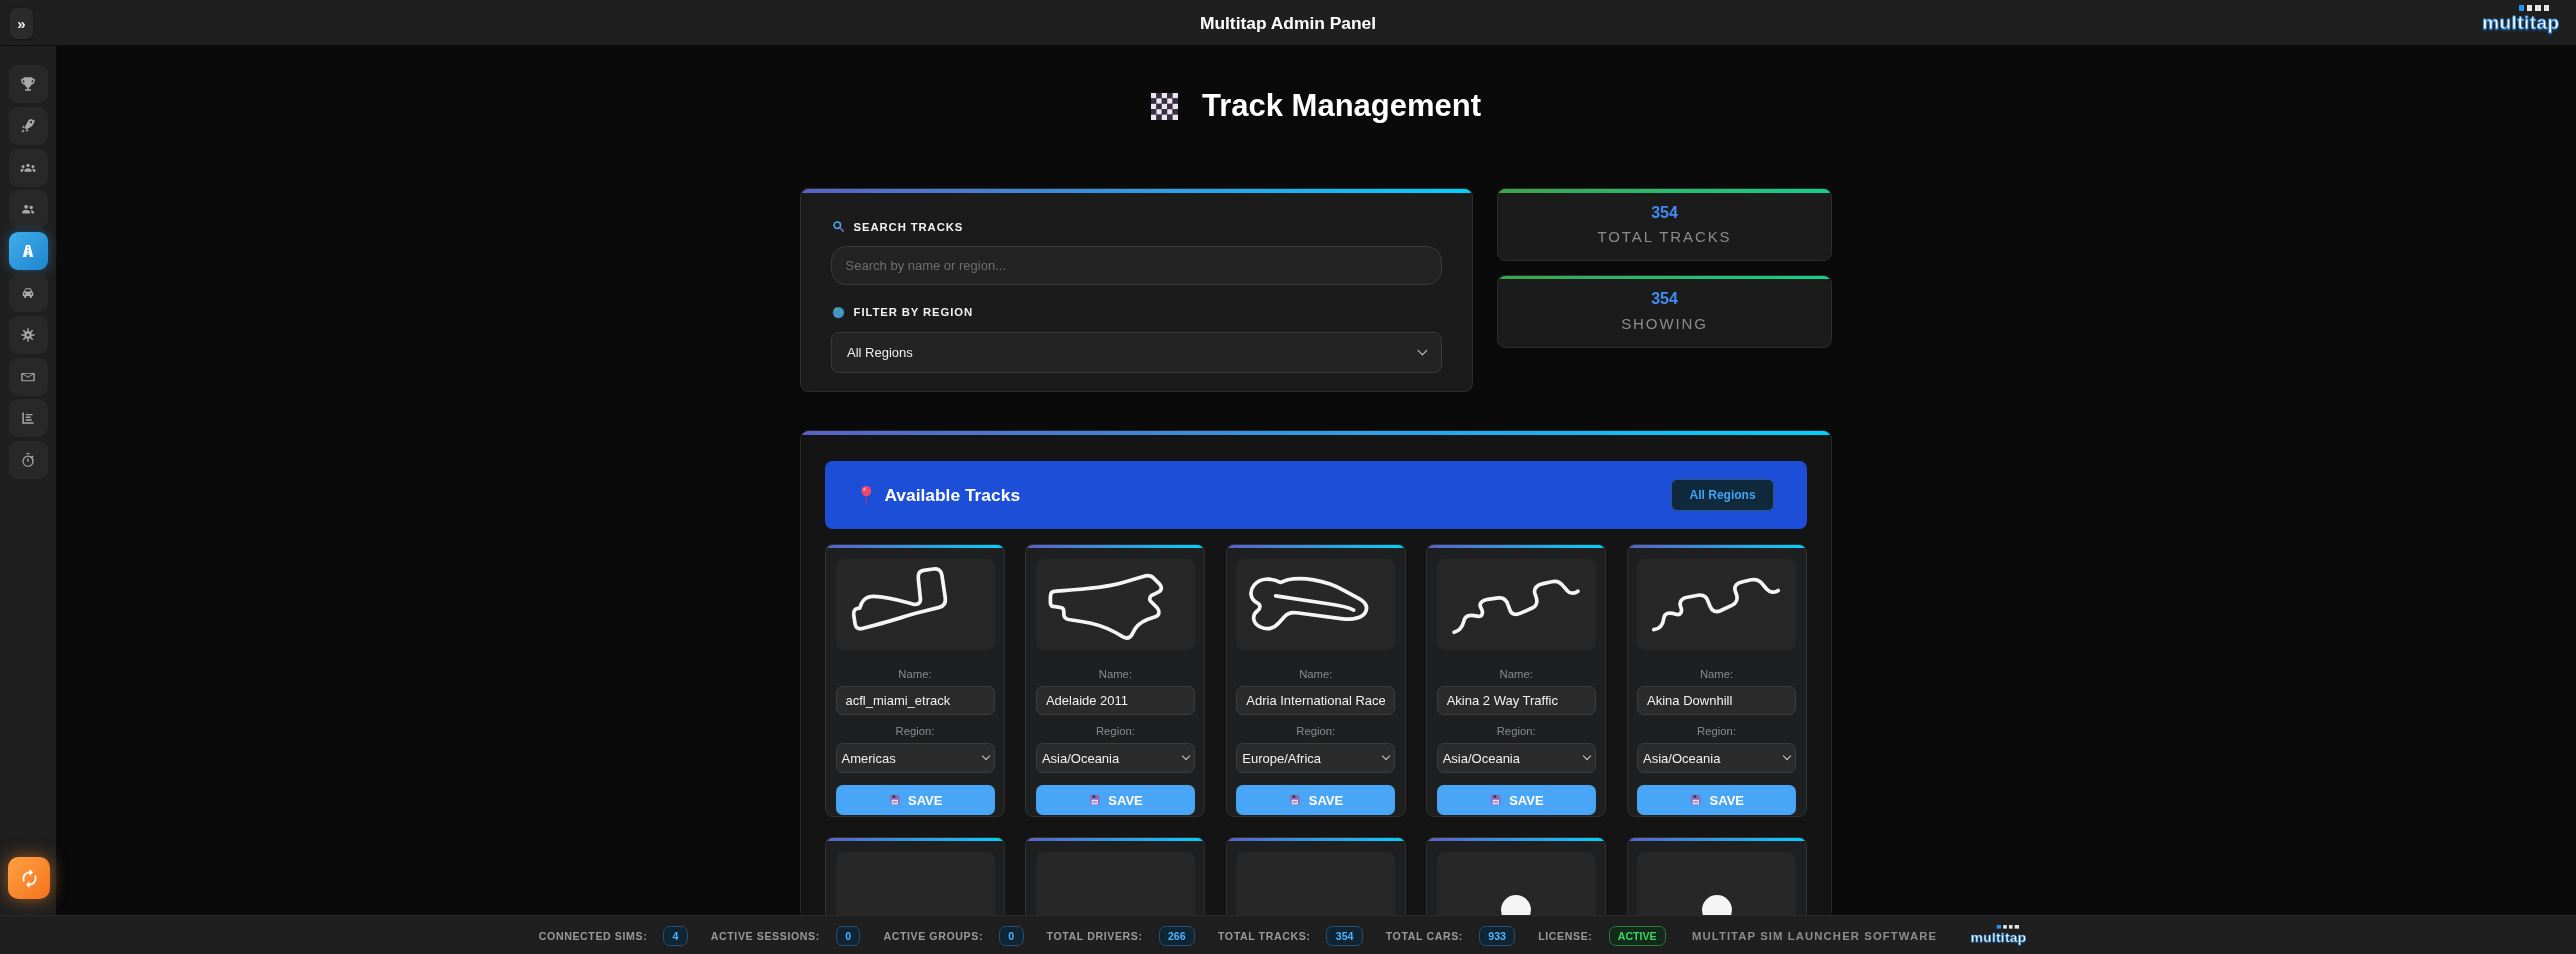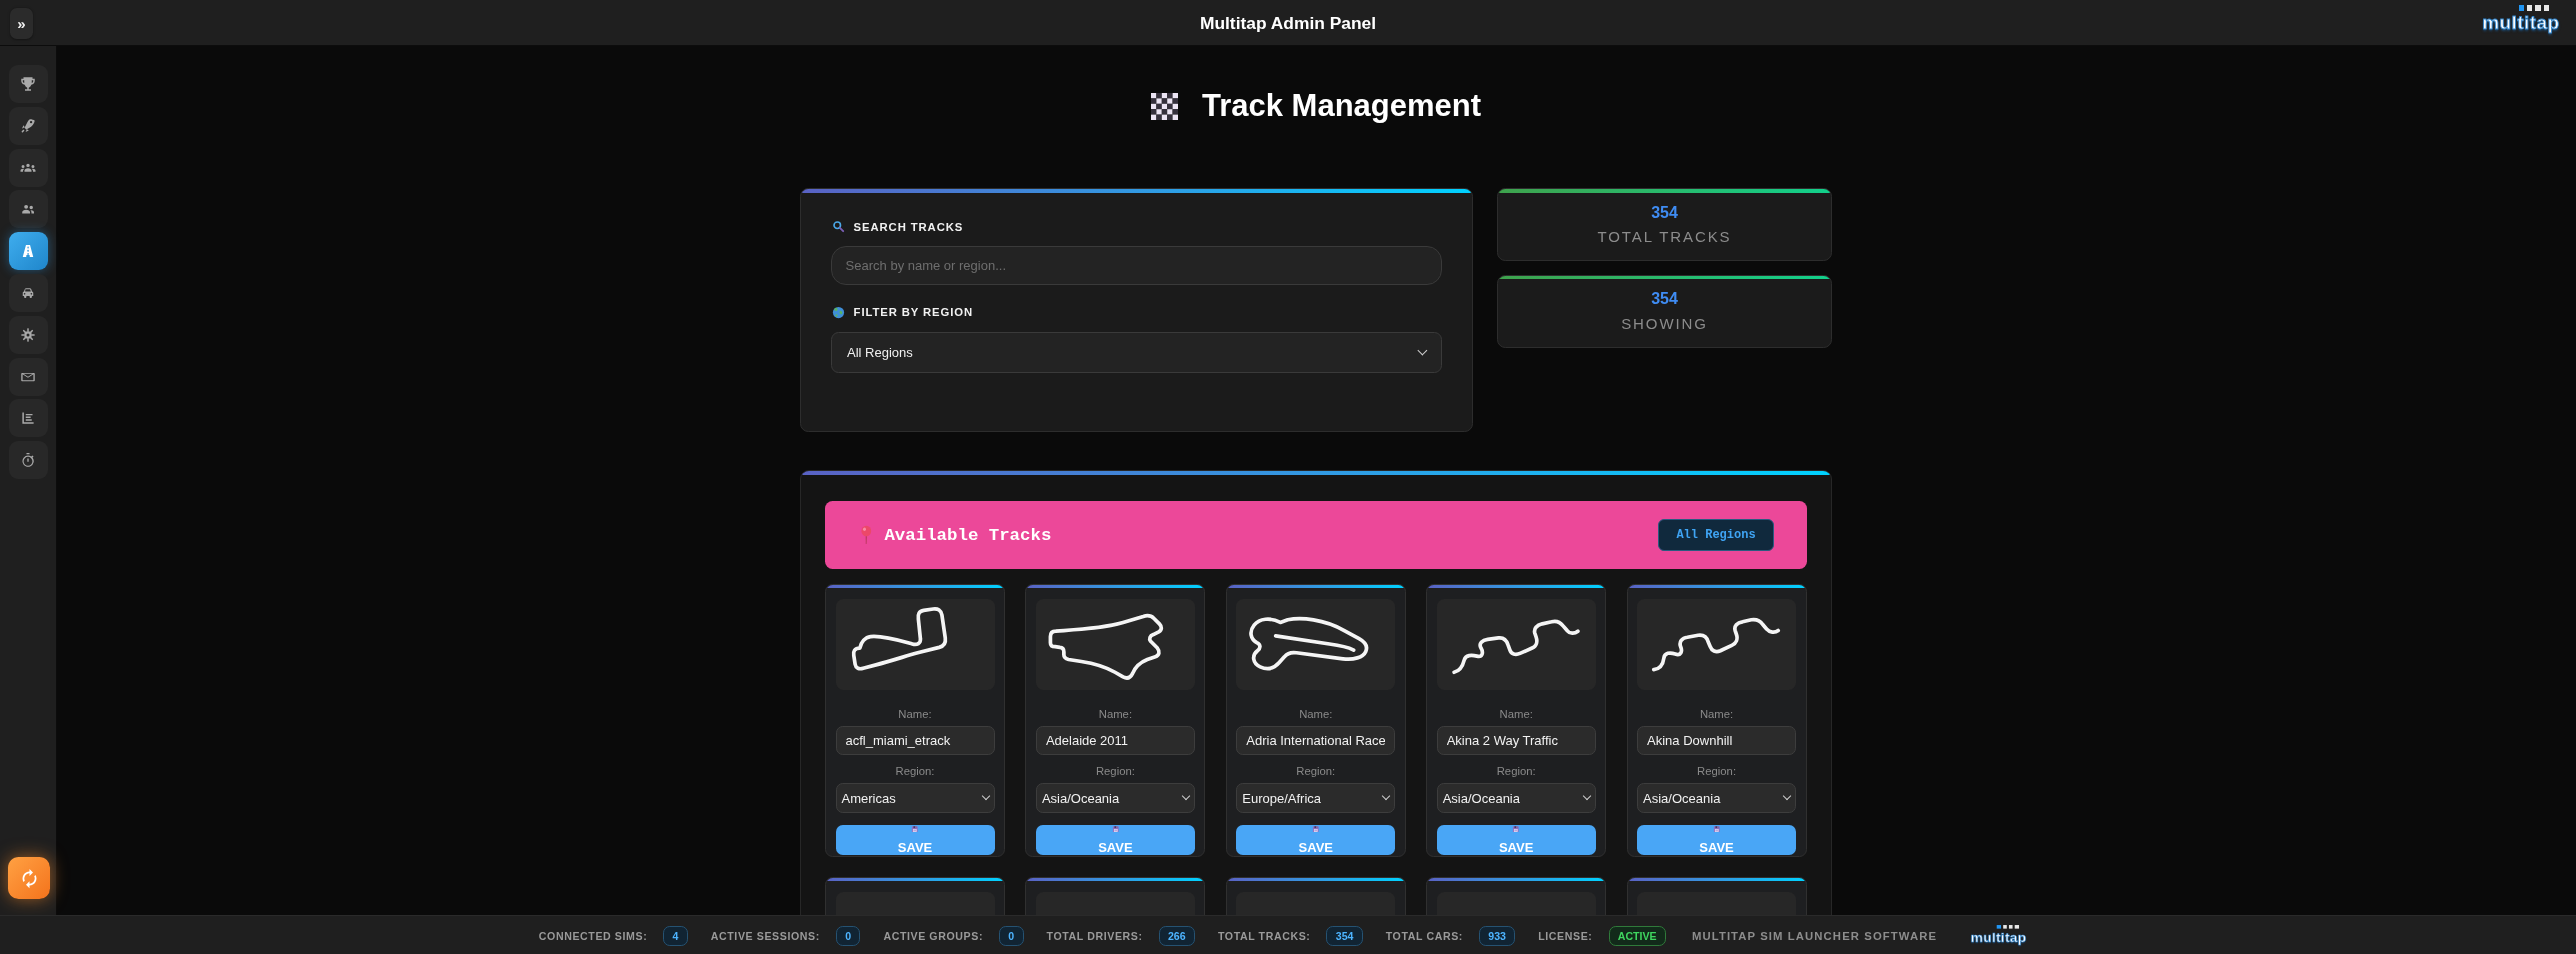--- a/index.html
+++ b/index.html
@@ -36,51 +36,51 @@
   .page-title { color:#ffffff; font-size:31px; font-weight:bold; }
   .page-subtitle { margin-top:10.6px; color:#9e9e9e; font-size:16px; }
 
   .controls-row { margin-top:64px; display:flex; gap:24px; }
 
   .card { background:#1b1b1b; border:0.8px solid #2d2d2d; border-radius:8.3px; position:relative; overflow:hidden; }
   .grad-blue::before, .grad-green::before { content:""; position:absolute; left:0; right:0; top:0; height:3.8px; }
   .grad-blue::before { background:linear-gradient(90deg,#5a62c4 0%, #2e9fe6 55%, #00d2ff 100%); }
   .grad-green::before { background:linear-gradient(90deg,#3fa34d 0%, #12d18c 100%); }
 
-  .search-card { width:673px; height:244px; padding:30px 30px 8px 30px; }
+  .search-card { width:673px; height:204px; padding:30px 30px 8px 30px; }
   .field-label { display:flex; align-items:center; gap:7.6px; color:#f2f2f2; font-size:11.3px; font-weight:bold; letter-spacing:0.9px; }
   .text-input { width:100%; height:39px; background:#232323; border:0.8px solid #3a3a3a; border-radius:15px; color:#e8e8e8; font-size:13px; padding:0 13.6px; margin-top:12px; outline:none; font-family:"Liberation Sans",sans-serif; }
   .text-input::placeholder { color:#6e6e6e; }
   .select-box { width:100%; height:41px; background:#232323; border:0.8px solid #3a3a3a; border-radius:7.6px; margin-top:12px; display:flex; align-items:center; justify-content:space-between; padding:0 15px; color:#f0f0f0; font-size:13px; cursor:pointer; }
   .chev { width:6.8px; height:6.8px; border-right:1.5px solid #cfcfcf; border-bottom:1.5px solid #cfcfcf; transform:rotate(45deg); margin-top:-3.8px; }
   .mt28 { margin-top:19.7px; }
 
   .stats-col { display:flex; flex-direction:column; gap:13.6px; width:335px; }
   .stat-card { height:73px; display:flex; flex-direction:column; align-items:center; justify-content:center; gap:6.8px; }
   .stat-value { color:#3f8cf3; font-size:16px; font-weight:bold; }
   .stat-label { color:#8c8c8c; font-size:15px; letter-spacing:1.9px; }
 
   
   .tracks-panel { margin-top:38px; width:1032px; height:490px; background:#141414; border:0.8px solid #272727; border-radius:9px; position:relative; overflow:hidden; padding:30px 24px 0 24px; }
   .tracks-panel::before { content:""; position:absolute; left:0; right:0; top:0; height:3.8px; background:linear-gradient(90deg,#5a62c4 0%, #2e9fe6 55%, #00d2ff 100%); }
-  .panel-header { height:68px; background:#ec4899; border-radius:7.6px; display:flex; align-items:center; justify-content:space-between; padding:0 33px;font-family:Liberation Mono, monospace; }
+  .panel-header { height:68px; background:#1d4ed8; border-radius:7.6px; display:flex; align-items:center; justify-content:space-between; padding:0 33px; }
   .panel-title { display:flex; align-items:center; gap:9.8px; color:#ffffff; font-size:17.4px; font-weight:bold; }
   .region-badge { background:#10293d; border:0.8px solid #2a5a80; color:#3fa4f4; font-size:12px; font-weight:bold; padding:8.3px 17.4px; border-radius:6px; cursor:pointer; }
 
   .track-grid { margin-top:15px; display:grid; grid-template-columns:repeat(5,180px); gap:20.4px; }
   .track-card { width:180px; height:273px; background:#1e1f21; border:0.8px solid #303030; border-radius:7.6px; position:relative; overflow:hidden; padding:13.6px 9.8px 0 9.8px; display:flex; flex-direction:column; align-items:center; }
   .track-card::before { content:""; position:absolute; left:0; right:0; top:0; height:3px; background:linear-gradient(90deg,#5a62c4 0%, #2e9fe6 55%, #00d2ff 100%); }
   .track-map { width:159px; height:91px; background:#272727; border-radius:7.6px; display:flex; align-items:center; justify-content:center; }
   .track-map svg { width:148px; height:82px; }
   .track-map path { fill:none; stroke:#f5f5f5; stroke-width:5.5; stroke-linejoin:round; stroke-linecap:round; }
   .small-label { margin-top:18px; color:#8a8a8a; font-size:11.3px; }
   .name-input { width:159px; height:29px; background:#2b2b2b; border:0.8px solid #3d3d3d; border-radius:6.8px; color:#f2f2f2; font-size:13px; padding:0 9px; margin-top:6px; outline:none; font-family:"Liberation Sans",sans-serif; }
   .mini-select { width:159px; height:30px; background:#2b2b2b; border:0.8px solid #3d3d3d; border-radius:6.8px; margin-top:6px; display:flex; align-items:center; justify-content:space-between; padding:0 5px; color:#f2f2f2; font-size:13px; cursor:pointer; }
   .mini-select .chev { width:6px; height:6px; }
-  .save-btn { width:159px; height:30px; margin-top:12px; background:#49a6f6; border:none; border-radius:6.8px; color:#ffffff; font-size:13px; font-weight:bold; display:flex; align-items:center; justify-content:center; gap:6.8px; cursor:pointer; font-family:"Liberation Sans",sans-serif;flex-direction:column; }
+  .save-btn { width:159px; height:30px; margin-top:12px; background:#49a6f6; border:none; border-radius:6.8px; color:#ffffff; font-size:13px; font-weight:bold; display:flex; align-items:center; justify-content:center; gap:6.8px; cursor:pointer; font-family:"Liberation Sans",sans-serif; }
   .partial-circle { width:30px; height:30px; border-radius:50%; background:#f5f5f5; margin-top:18px; }
 
   
   .app-footer { position:absolute; left:0; bottom:0; width:2576px; height:40px; background:#1f1f1f; border-top:0.8px solid #2a2a2a; display:flex; align-items:center; justify-content:center; gap:23px; z-index:40; }
   .f-item { display:flex; align-items:center; gap:16px; }
   .f-label { color:#9a9a9a; font-size:10.6px; font-weight:bold; letter-spacing:0.6px; }
   .f-badge { background:#112433; border:1.1px solid #255272; color:#4db4ff; font-size:10.6px; font-weight:bold; padding:3px 8.3px; border-radius:6.8px; }
   .f-badge.green { background:#122a1a; border-color:#2f7a3a; color:#3fd65f; }
   .f-soft { color:#8d8d8d; font-size:11.3px; font-weight:bold; letter-spacing:1.1px; margin-left:3px;text-align:right; }
 </style>

